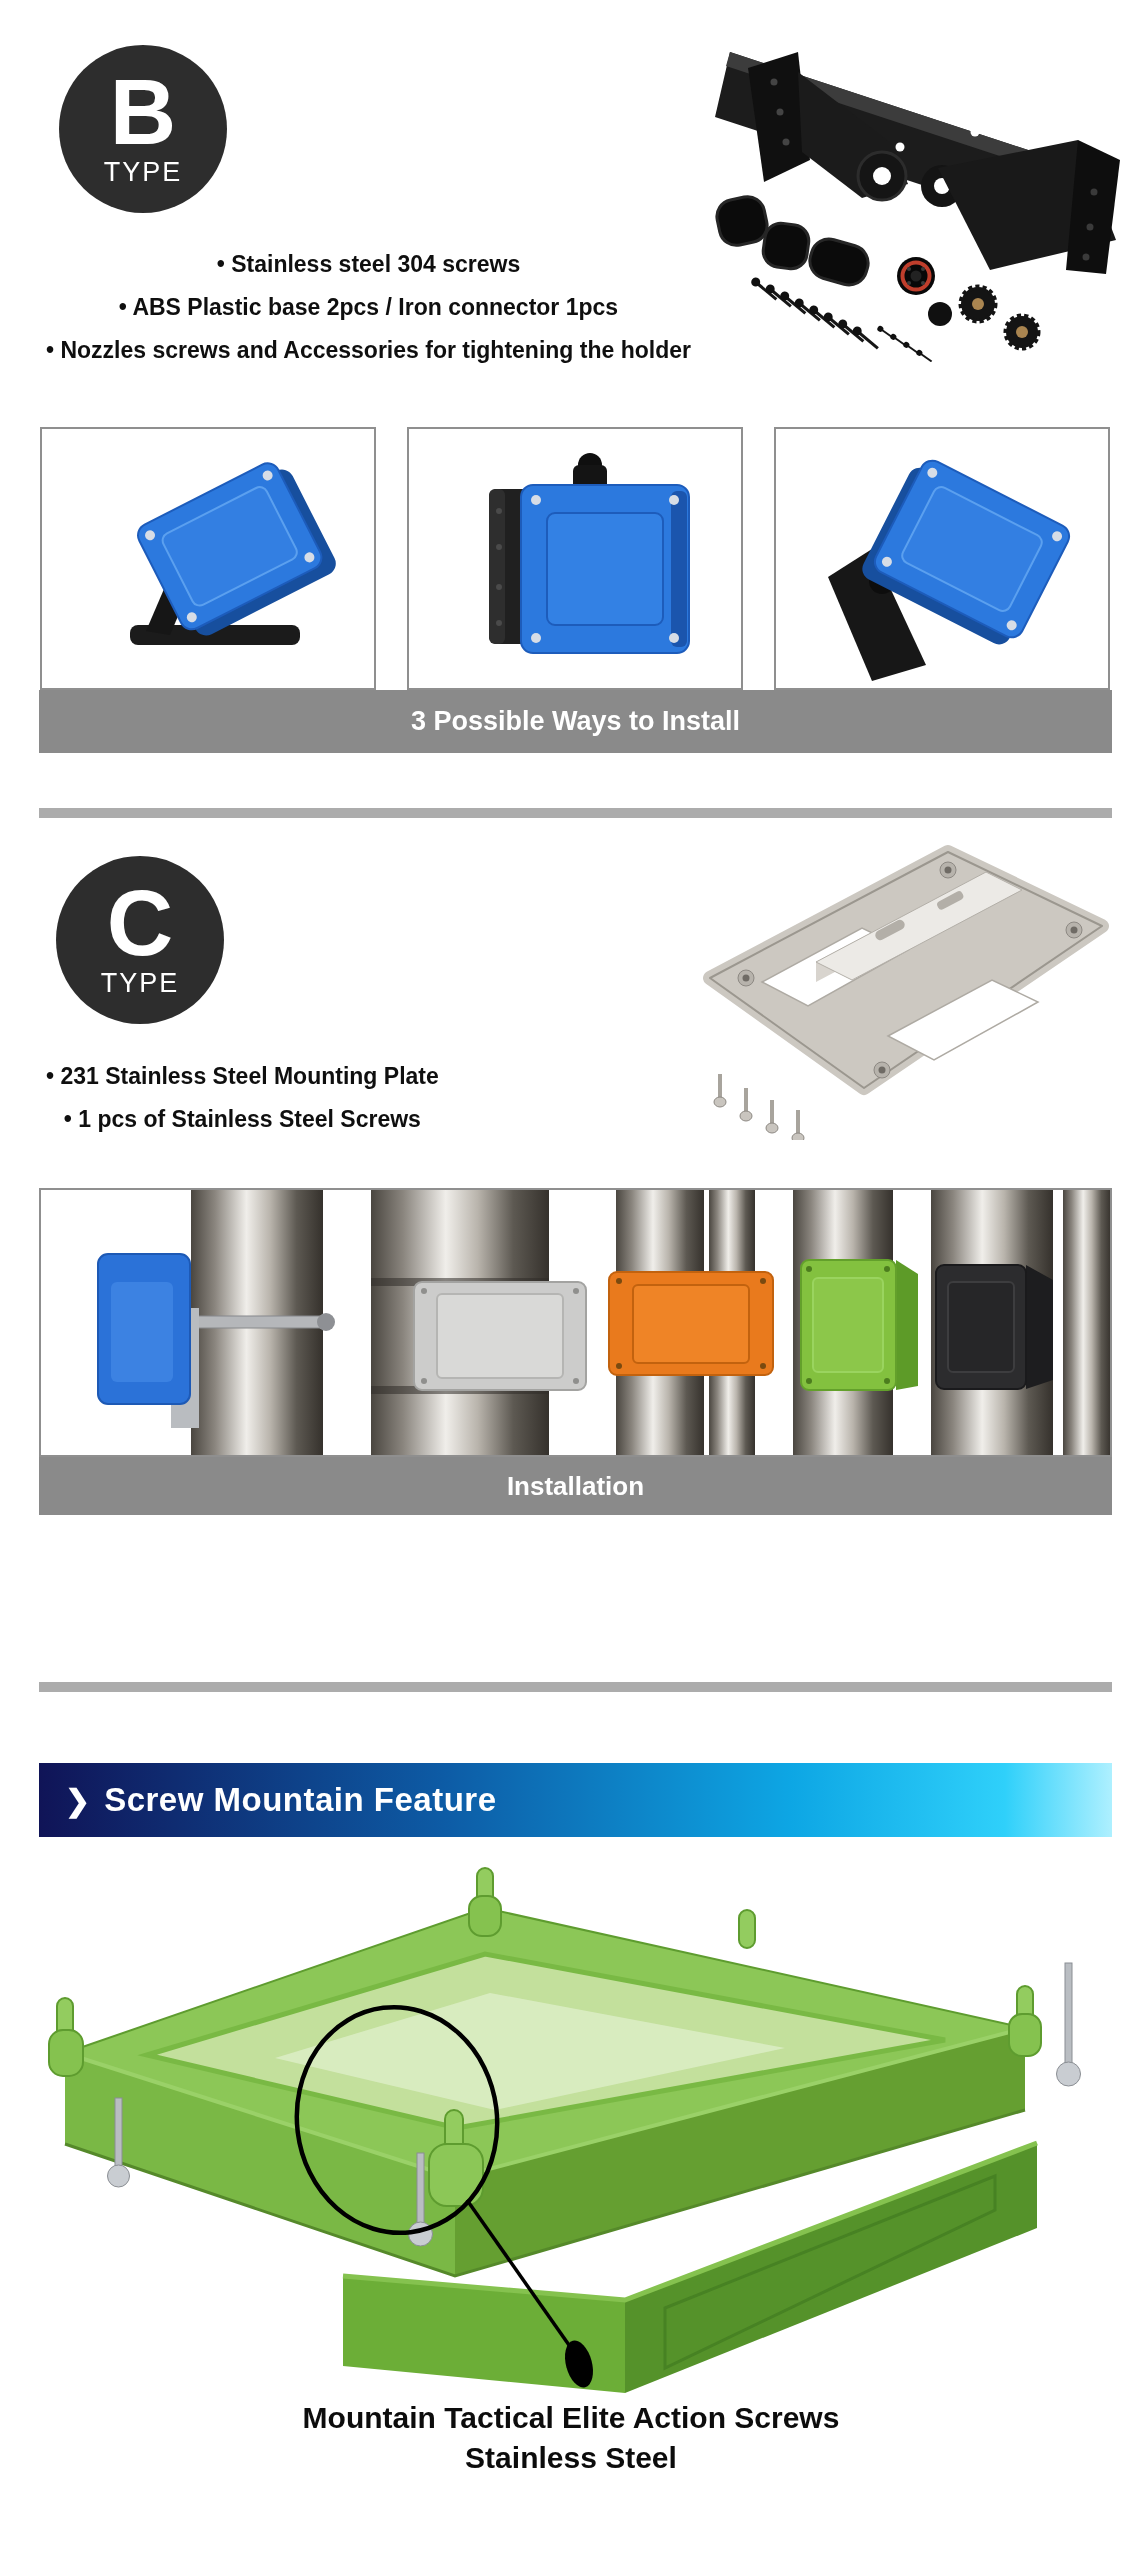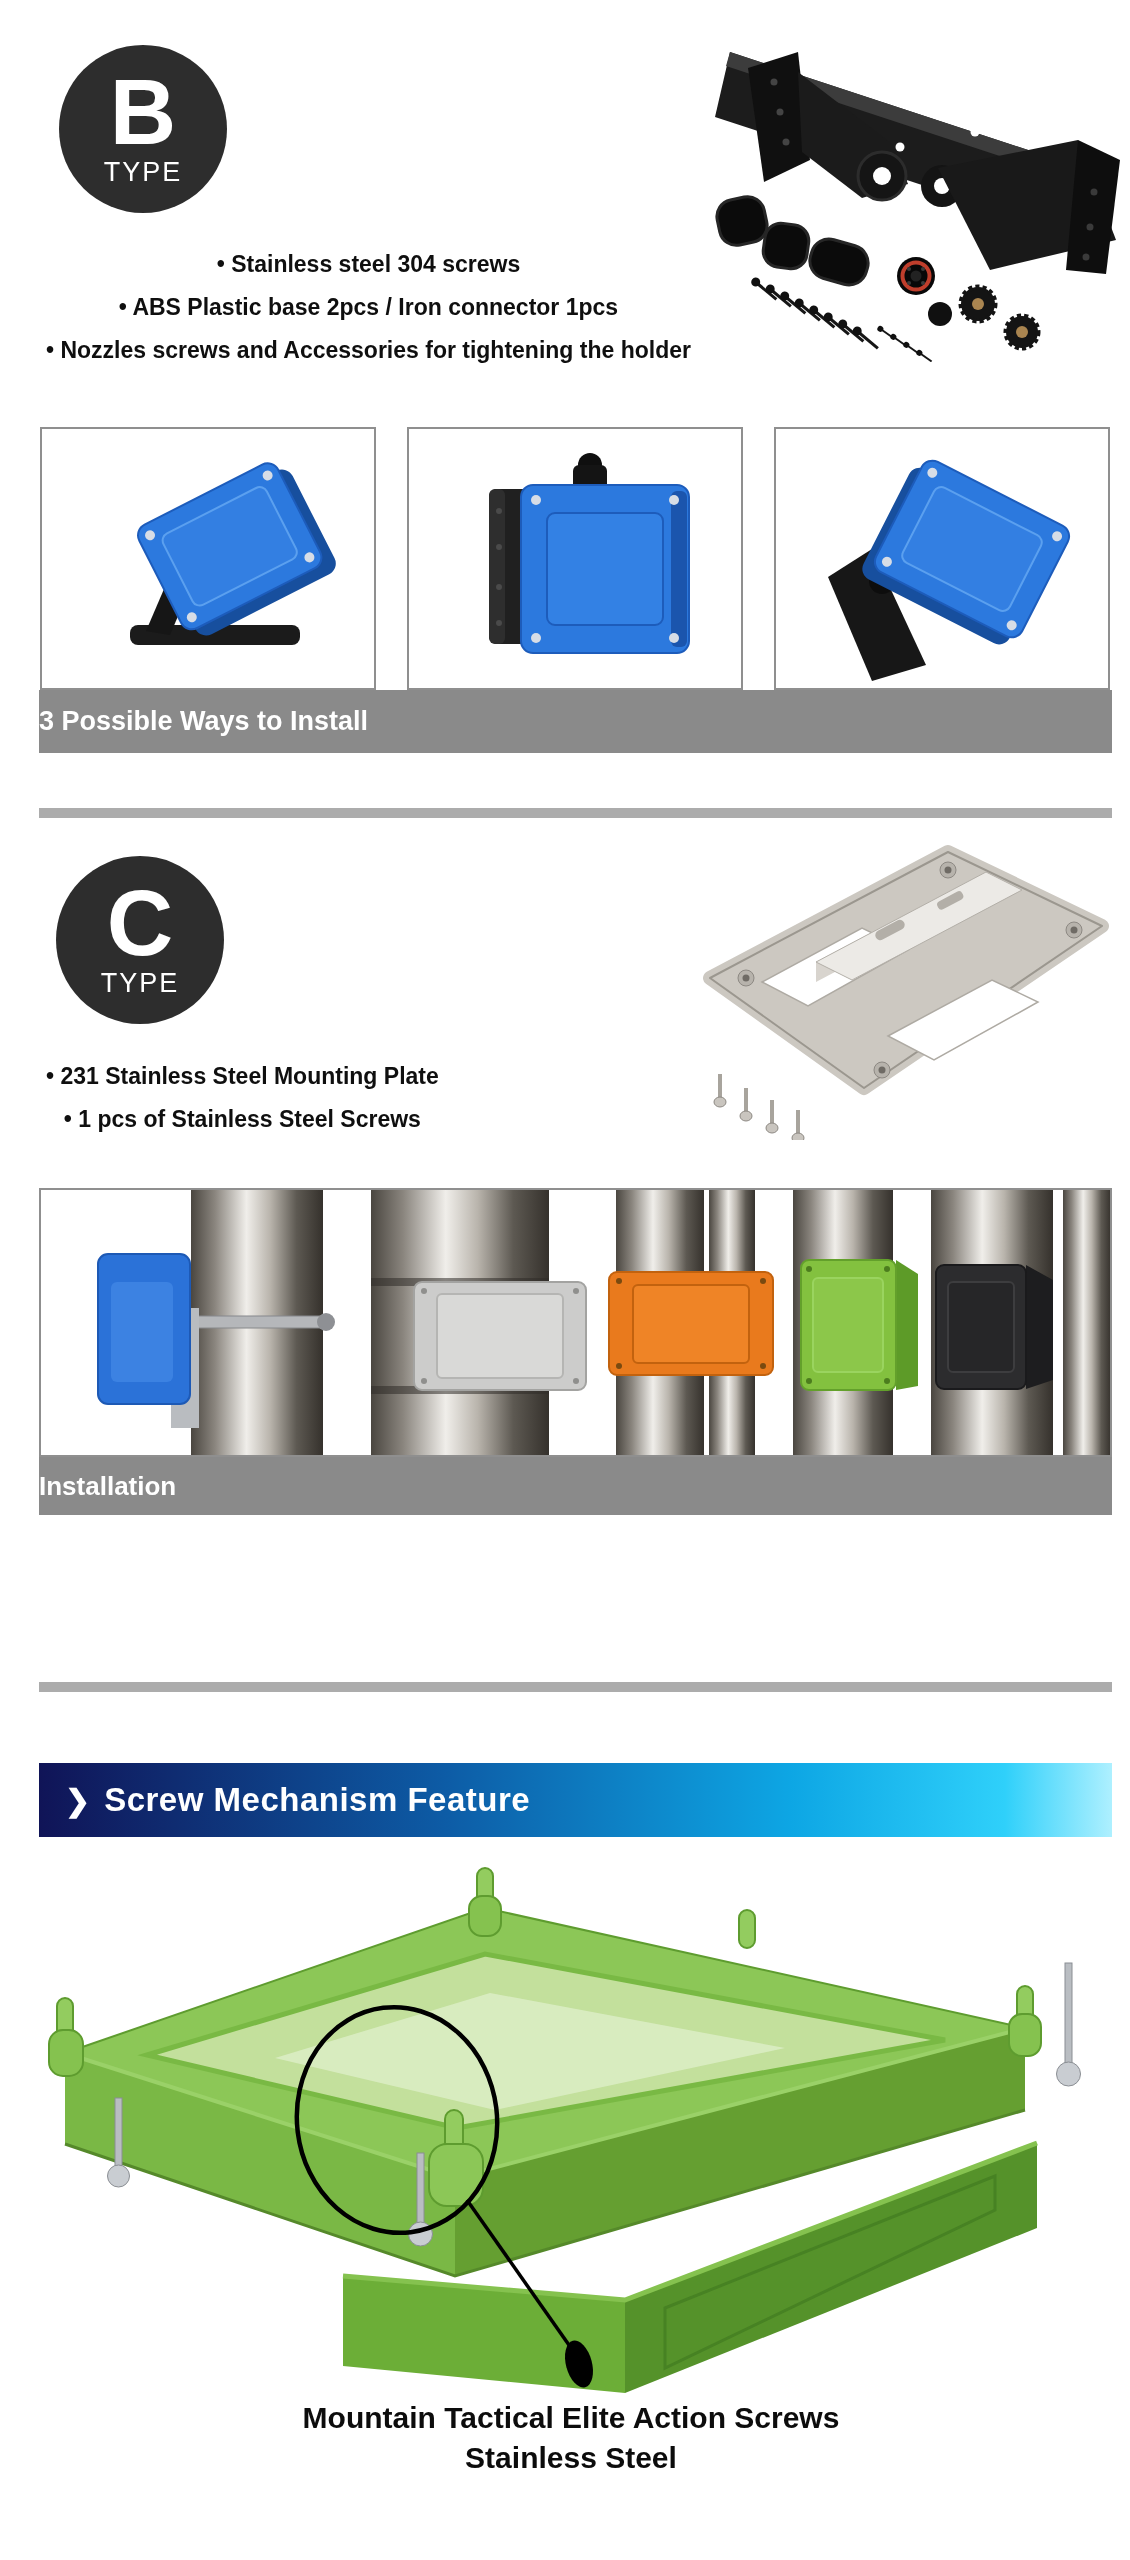--- a/index.html
+++ b/index.html
@@ -24,21 +24,21 @@
   
   .hw-photo{position:absolute;left:430px;top:12px;}
   .plate-photo{position:absolute;left:650px;top:830px;}
   .green-photo{position:absolute;left:25px;top:1848px;}
 
   
   .thumb{position:absolute;top:427px;width:332px;height:259px;border:2px solid #8f8f8f;background:#fff;}
   .thumb-1{left:40px;} .thumb-2{left:407px;} .thumb-3{left:774px;}
 
   .caption-bar{position:absolute;left:39px;width:1073px;background:#8a8a8a;color:#fff;
-               font-weight:bold;text-align:left;}
+               font-weight:bold;text-align:center;}
   .caption-bar-1{top:690px;height:63px;line-height:63px;font-size:27px;}
   .caption-bar-2{top:1457px;height:58px;line-height:58px;font-size:26px;}
 
   .divider{position:absolute;left:39px;width:1073px;height:10px;background:#acacac;}
   .divider-1{top:808px;} .divider-2{top:1682px;}
 
   .install-figure{position:absolute;left:39px;top:1188px;width:1069px;height:265px;
                   border:2px solid #8f8f8f;background:#fff;}
 
   .banner{position:absolute;left:39px;top:1763px;width:1073px;height:74px;color:#fff;
@@ -352,21 +352,21 @@
         <rect x="907" y="92" width="66" height="90" rx="5" fill="#262628" stroke="#3d3d3f" stroke-width="2"></rect>
       </g>
     </svg>
   </div>
   <div class="caption-bar caption-bar-2">Installation</div>
 
   <div class="divider divider-2"></div>
 
   <div class="banner">
     <span class="chev">❯</span>
-    <span class="title">Screw Mechanism Feature</span>
+    <span class="title">Screw Mountain Feature</span>
   </div>
 
   <svg class="green-photo" width="1080" height="545" viewBox="0 0 1080 545">
 
     <g>
       <polygon points="40,205 460,60 1000,180 430,330" fill="#8cc757" stroke="#5e9c2f" stroke-width="2"></polygon>
       <polygon points="122,207 460,106 920,192 432,280" fill="#c3e09c" stroke="#79b944" stroke-width="5"></polygon>
       <polygon points="250,210 465,145 760,200 470,262" fill="#dcedc6" opacity="0.85"></polygon>
       <polygon points="40,205 430,330 430,428 40,296" fill="#7ab845"></polygon>
       <polygon points="430,330 1000,180 1000,262 430,428" fill="#659f31"></polygon>

